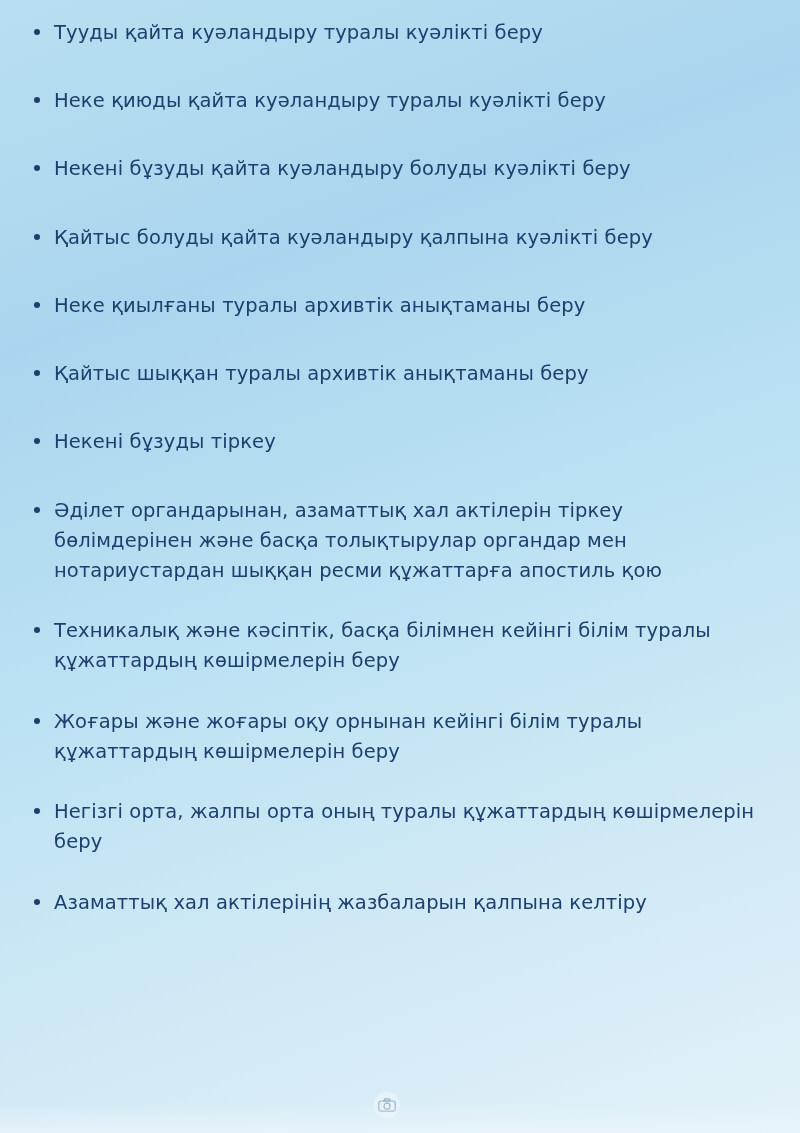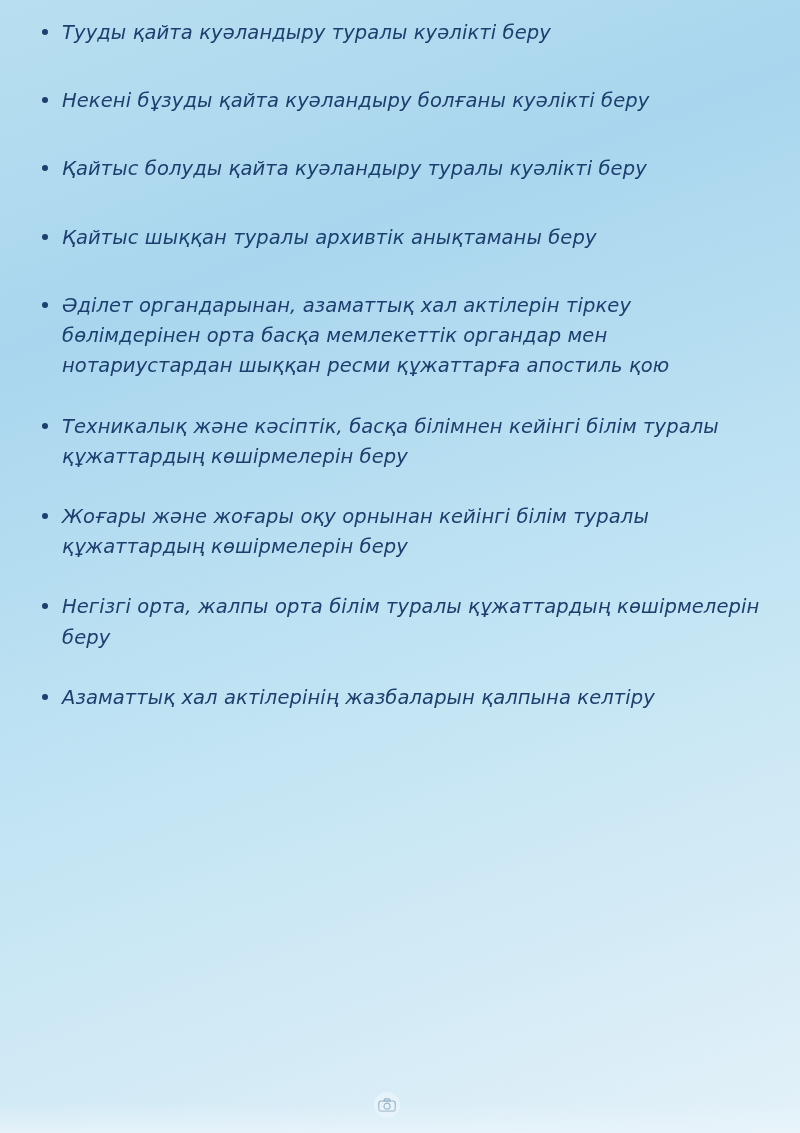--- a/index.html
+++ b/index.html
@@ -11,22 +11,21 @@
     height: 1133px;
     font-family: "DejaVu Sans", sans-serif;
     background: linear-gradient(160deg, #b8dff0 0%, #a9d6ee 25%, #bfe3f3 55%, #cfe9f5 75%, #e3f1f9 100%);
     overflow: hidden;
   }
   .page {
     position: relative;
     width: 800px;
     height: 1133px;
     box-sizing: border-box;
-    padding: 18px 40px 0 36px;
-    font-style: italic;
+    padding: 18px 40px 0 28px;
   }
   .bullet-list {
     list-style: none;
     margin: 0;
     padding: 0;
   }
   .bullet-item {
     position: relative;
     padding-left: 26px;
     margin: 0 0 38px 0;
@@ -71,27 +70,30 @@
     background: linear-gradient(to bottom, rgba(227,241,249,0) 0%, rgba(233,244,250,0.85) 100%);
     pointer-events: none;
   }
 </style>
 </head>
 <body>
 
 <div class="page">
   <ul class="bullet-list">
     <li class="bullet-item">Тууды қайта куәландыру туралы куәлікті беру</li>
-    <li class="bullet-item">Некені бұзуды қайта куәландыру болғаны куәлікті беру</li>
-    <li class="bullet-item">Қайтыс болуды қайта куәландыру туралы куәлікті беру</li>
+    <li class="bullet-item"> Неке қиюды қайта куәландыру туралы куәлікті беру</li>
+    <li class="bullet-item">Некені бұзуды қайта куәландыру болуды куәлікті беру</li>
+    <li class="bullet-item">Қайтыс болуды қайта куәландыру қалпына куәлікті беру</li>
+    <li class="bullet-item">Неке қиылғаны туралы архивтік анықтаманы беру</li>
     <li class="bullet-item">Қайтыс шыққан туралы архивтік анықтаманы беру</li>
-    <li class="bullet-item multi">Әділет органдарынан, азаматтық хал актілерін тіркеу бөлімдерінен орта басқа мемлекеттік органдар мен нотариустардан шыққан ресми құжаттарға апостиль қою</li>
+    <li class="bullet-item">Некені бұзуды тіркеу</li>
+    <li class="bullet-item multi">Әділет органдарынан, азаматтық хал актілерін тіркеу бөлімдерінен және басқа толықтырулар органдар мен нотариустардан шыққан ресми құжаттарға апостиль қою</li>
     <li class="bullet-item multi">Техникалық және кәсіптік, басқа білімнен кейінгі білім туралы құжаттардың көшірмелерін беру</li>
     <li class="bullet-item multi">Жоғары және жоғары оқу орнынан кейінгі білім туралы құжаттардың көшірмелерін беру</li>
-    <li class="bullet-item multi">Негізгі орта, жалпы орта білім туралы құжаттардың көшірмелерін беру</li>
+    <li class="bullet-item multi">Негізгі орта, жалпы орта оның туралы құжаттардың көшірмелерін беру</li>
     <li class="bullet-item">Азаматтық хал актілерінің жазбаларын қалпына келтіру</li>
   </ul>
 
   <div class="watermark">
     <svg width="18" height="14" viewBox="0 0 18 14" xmlns="http://www.w3.org/2000/svg">
       <rect x="0.8" y="3" width="16.4" height="10.2" rx="2.2" fill="none" stroke="#5b7f9b" stroke-width="1.2"></rect>
       <path d="M5.6 3 L6.9 0.9 L11.1 0.9 L12.4 3 Z" fill="none" stroke="#5b7f9b" stroke-width="1.2" stroke-linejoin="round"></path>
       <circle cx="9" cy="8.2" r="3" fill="none" stroke="#5b7f9b" stroke-width="1.2"></circle>
     </svg>
   </div>

